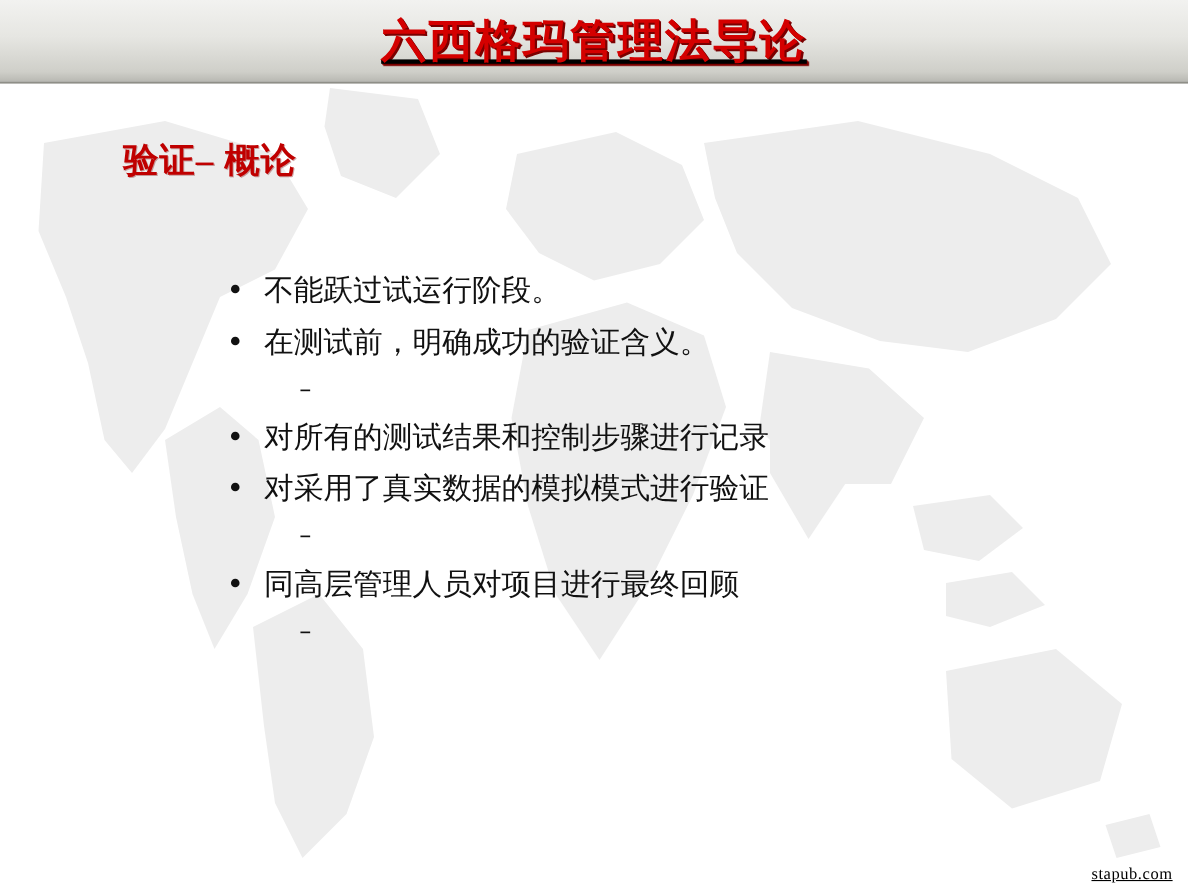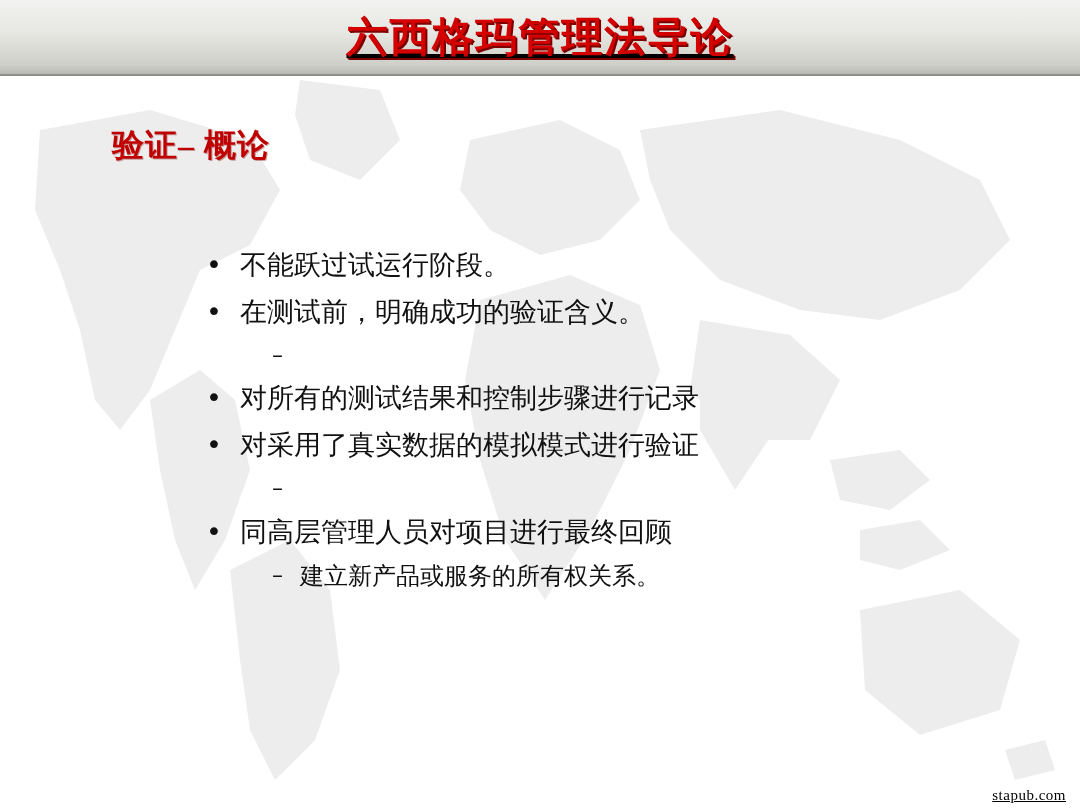--- a/index.html
+++ b/index.html
@@ -201,20 +201,19 @@
       <span class="marker">–</span>
     </div>
 
     <div class="bullet level1 gap-lg">
       <span class="marker">•</span>
       <span class="btext">同高层管理人员对项目进行最终回顾</span>
     </div>
 
     <div class="bullet level2">
       <span class="marker">–</span>
-      <span class="btext">建立新产品或服务的所有权关系。</span>
     </div>
 
   </div>
 
   <div class="footer-mark">stapub.com</div>
 
 </div>
 
 </body></html>

